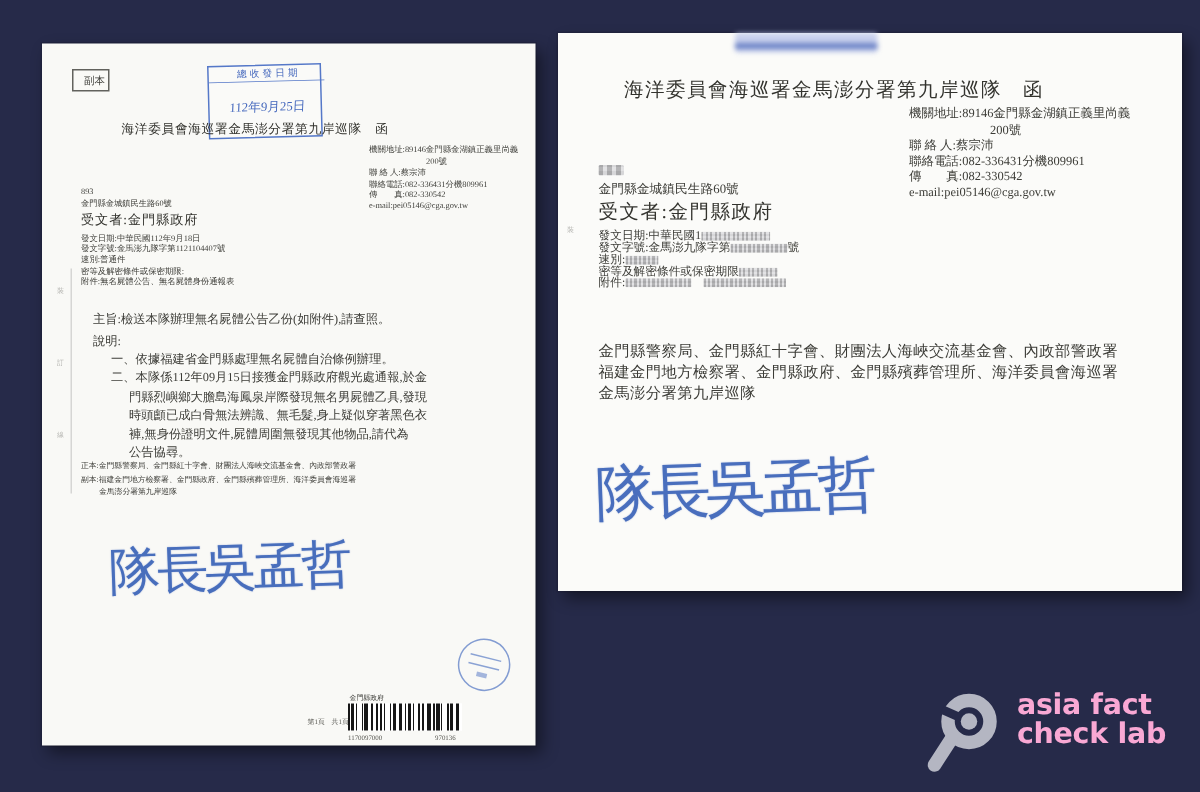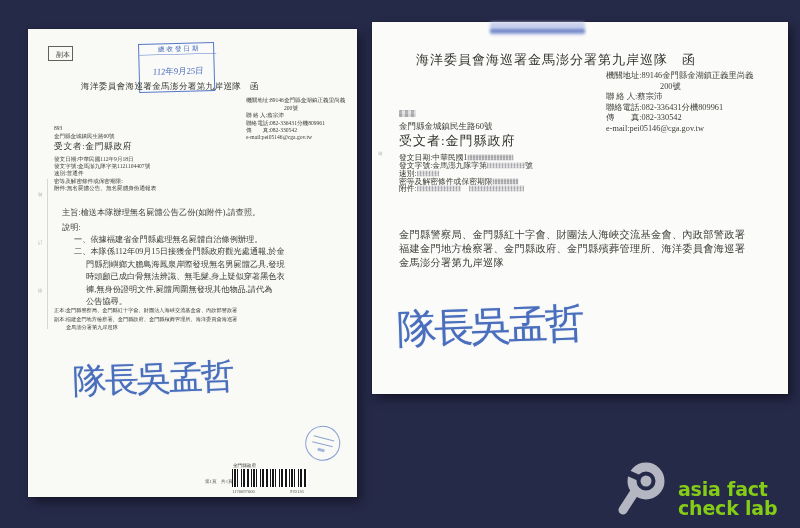--- a/index.html
+++ b/index.html
@@ -80,21 +80,21 @@
   }
   .smudge{
     position:absolute;left:118px;top:0;width:95px;height:13px;border-radius:2px;
     background:linear-gradient(#bcc6ea 0 7px,#4b67bb 7px 11px,#bcc6ea 11px 13px);
     filter:blur(1.6px);opacity:.8;
   }
   .bindline{position:absolute;left:19px;top:150px;height:150px;border-left:1px solid rgba(110,110,110,.25);}
   .bmark{color:#8c8c88;opacity:.65;}
 
   
-  .afcl{position:absolute;left:617px;top:461px;display:flex;align-items:flex-end;gap:9px;color:#84cc16;}
+  .afcl{position:absolute;left:617px;top:461px;display:flex;align-items:flex-start;gap:9px;color:#f9a8d4;}
   .afcl .txt{
     font-family:"DejaVu Sans","Liberation Sans",sans-serif;font-weight:800;
     font-size:19px;line-height:18.5px;letter-spacing:-.2px;
   }
 </style>
 </head>
 <body>
 
 <div id="docL" class="doc">
   <div class="d copybox" style="left:20px;top:17px;"><span>副本</span></div>

